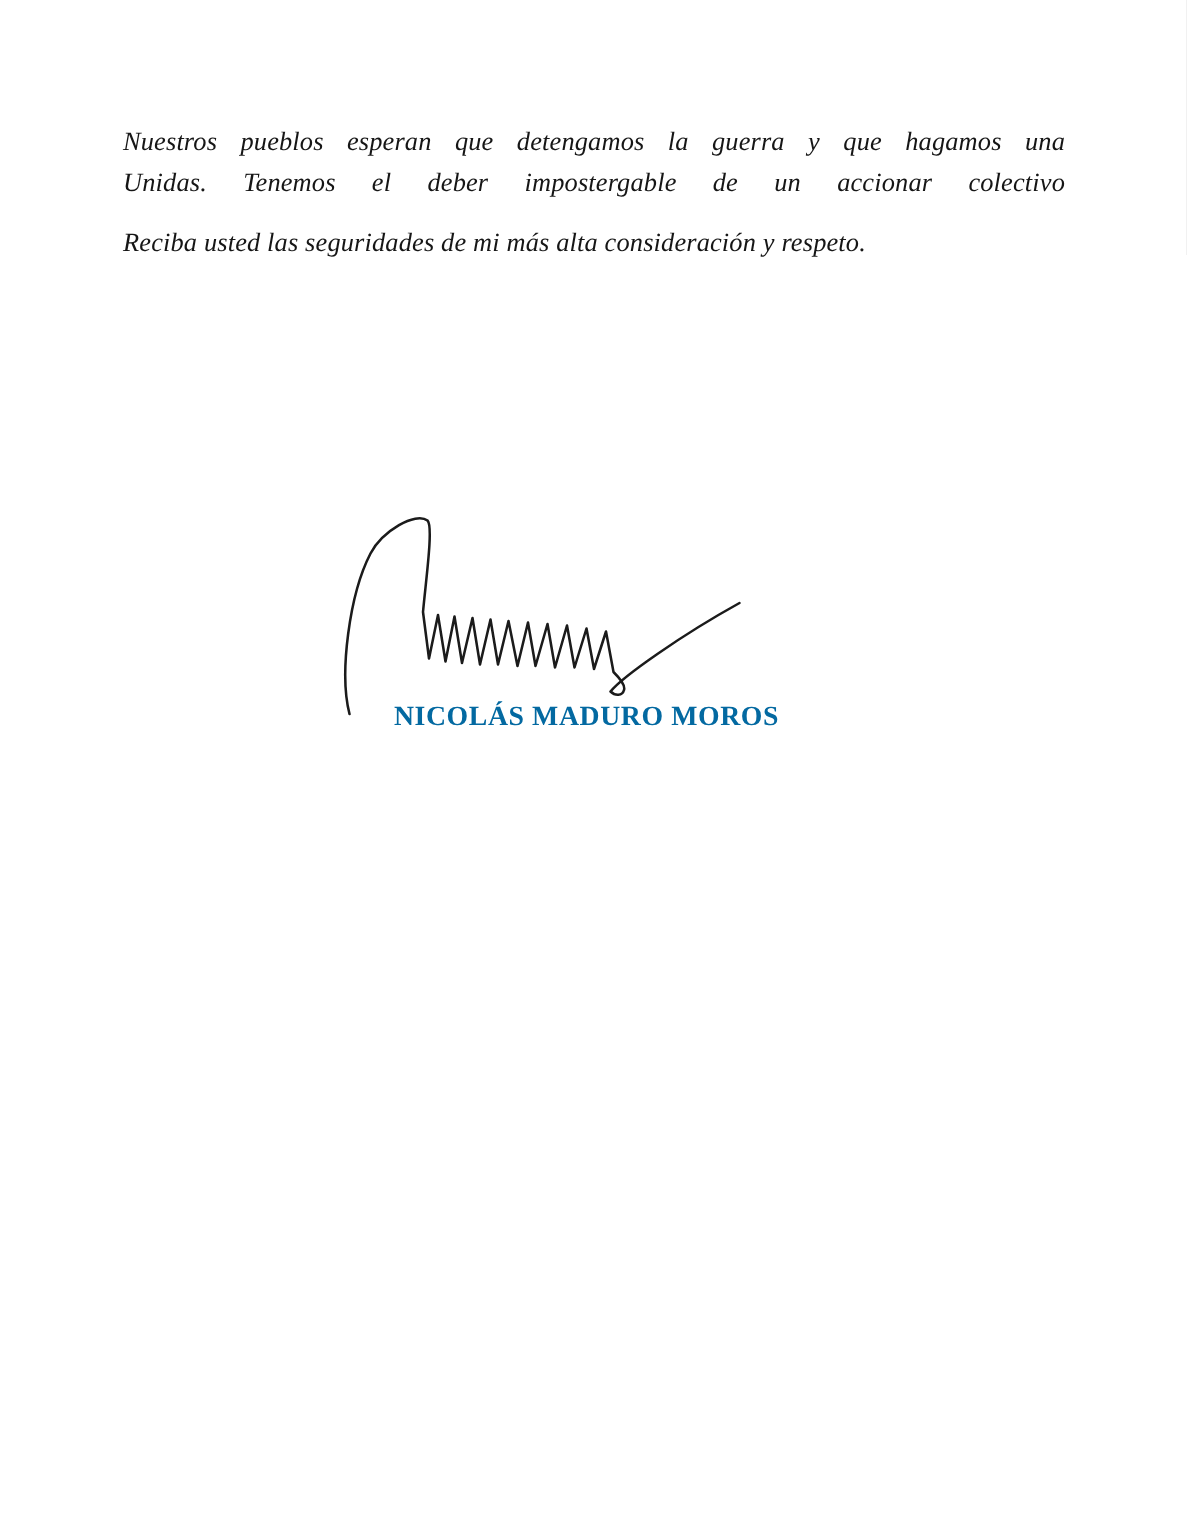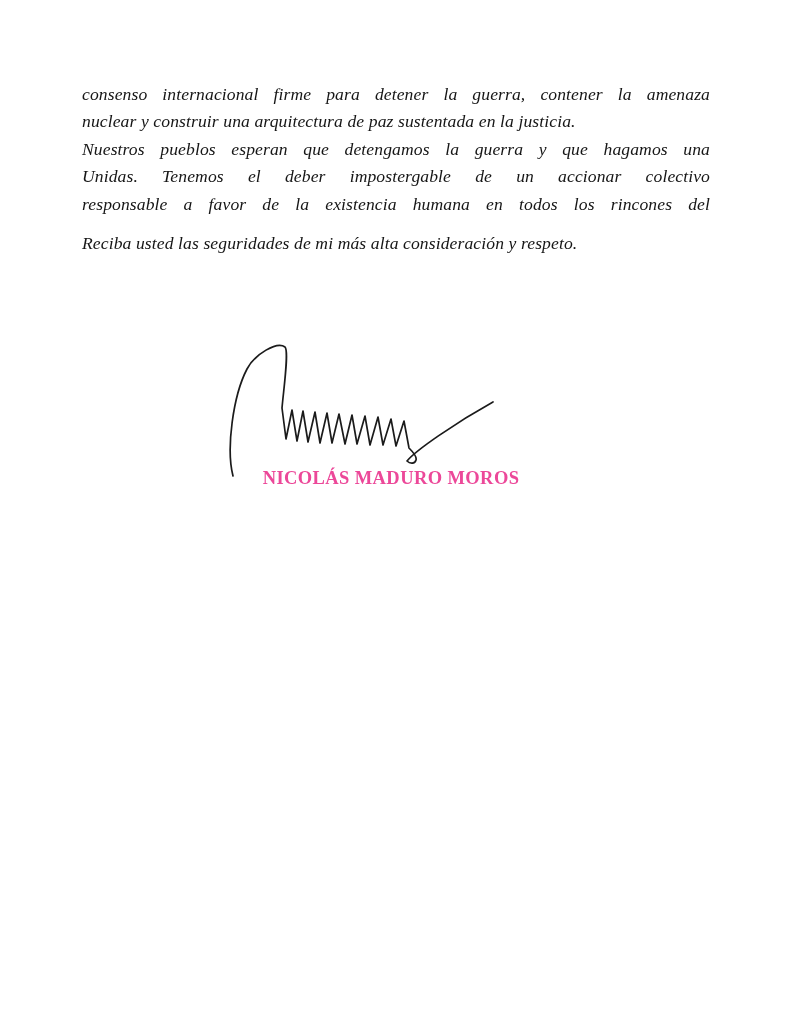--- a/index.html
+++ b/index.html
@@ -55,37 +55,32 @@
   }
   .sig-name {
     position: absolute;
     left: 0;
     top: 468px;
     width: 782px;
     text-align: center;
     font-weight: bold;
     font-size: 18.5px;
     letter-spacing: 0.4px;
-    color: #ec4899;
+    color: #0369a1;
   }
 </style>
 </head>
 <body>
 
 <div class="page">
 
   <div class="body-text">
       <div class="para">
-        <div class="line just">consenso internacional firme para detener la guerra, contener la amenaza</div>
-        <div class="line last">nuclear y construir una arquitectura de paz sustentada en la justicia.</div>
-      </div>
-      <div class="para">
         <div class="line just">Nuestros pueblos esperan que detengamos la guerra y que hagamos una</div>
         <div class="line just">Unidas. Tenemos el deber impostergable de un accionar colectivo</div>
-        <div class="line just">responsable a favor de la existencia humana en todos los rincones del</div>
       </div>
       <div class="para gap">
         <div class="line last">Reciba usted las seguridades de mi más alta consideración y respeto.</div>
       </div>
     </div>
 
   <div class="sig-block">
     <svg class="sig-svg" viewBox="0 0 280 152" xmlns="http://www.w3.org/2000/svg">
       <path d="M 8 135
                C 1 108, 8 55, 22 28

